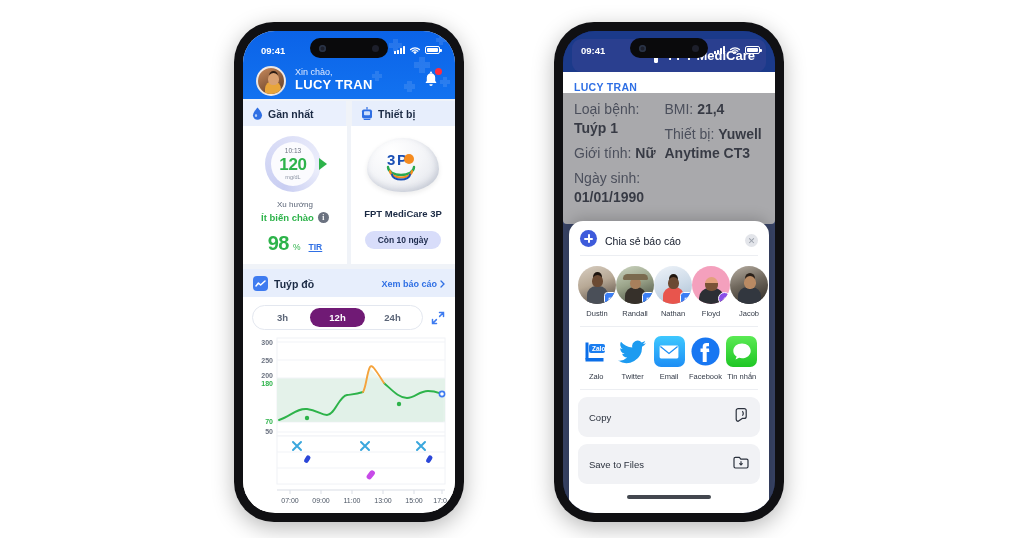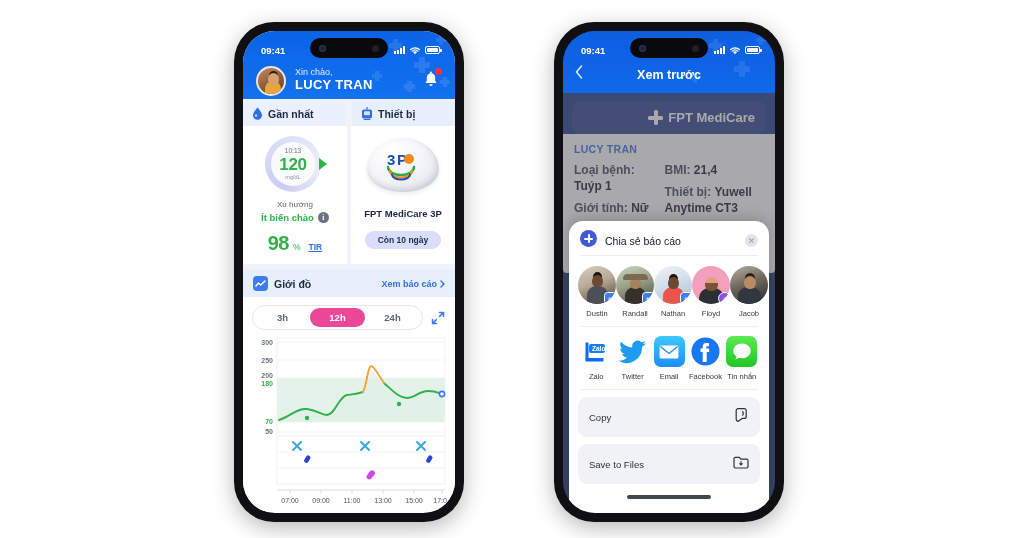--- a/index.html
+++ b/index.html
@@ -182,21 +182,21 @@
 
   .seg-row { display:flex; align-items:center; padding:8px 9px 4px; gap:7px; }
   .seg {
     flex:1; display:flex; align-items:flex-end;
     border:1px solid #e3e7ef; border-radius:13px; padding:2px; background:#fff;
   }
   .seg b {
     flex:1; text-align:center; font-size:9.5px; font-weight:bold;
     color:#5b6577; padding:4px 0; border-radius:11px;
   }
-  .seg b.on { background:#ec4899; color:#fff; }
+  .seg b.on { background:#701a75; color:#fff; }
   .expand { width:16px; height:16px; flex:0 0 auto; }
 
   .plot { position:relative; padding:2px 8px 0 8px; }
   .plot svg { display:block; width:100%; }
 
   
   .r-screen { background:#132a6b; }
   .r-hdr {
     position:relative; height:62px;
     background:linear-gradient(180deg,#0d5fe0 0%,#1068ea 100%);
@@ -223,21 +223,21 @@
   }
   .rep-brand .cross::before { left:5.5px; top:0; width:4px; height:15px; }
   .rep-brand .cross::after  { top:5.5px; left:0; height:4px; width:15px; }
   .rep-brand .bn { font-size:13px; font-weight:bold; color:#fff; }
 
   .pat { padding:9px 11px 12px; }
   .pat .nm { font-size:10.5px; font-weight:bold; color:#2f6fe4; letter-spacing:.3px; }
   .pat-grid { display:flex; margin-top:7px; }
   .pat-col { flex:1; }
   .pat-col.right { flex:1.1; }
-  .pat-row { font-size:12px; color:#3c4458; margin-bottom:6px; line-height:1.35;font-weight:bold; }
+  .pat-row { font-size:14px; color:#3c4458; margin-bottom:6px; line-height:1.35; }
   .pat-row b { color:#111827; }
 
   .dim-overlay {
     position:absolute; left:0; right:0; top:62px; bottom:0;
     background:rgba(90,90,95,.52);
     z-index:5;
   }
 
   .sheet {
     position:absolute; left:6px; right:6px; bottom:0;
@@ -407,21 +407,21 @@
       </div>
     </div>
 
     <div class="chart-panel">
       <div class="chart-hdr">
         <span class="ic">
           <svg width="11" height="8" viewBox="0 0 11 8">
             <path d="M1 6 L3.4 3 L5.6 5 L10 1" stroke="#fff" stroke-width="1.5" fill="none" stroke-linecap="round" stroke-linejoin="round"></path>
           </svg>
         </span>
-        <span class="ttl">Giới đồ</span>
+        <span class="ttl">Tuýp đồ</span>
         <span class="lnk">
           <span>Xem báo cáo</span>
           <svg width="5" height="8" viewBox="0 0 5 8">
             <path d="M1 1l3 3-3 3" stroke="#2f6fe4" stroke-width="1.3" fill="none" stroke-linecap="round"></path>
           </svg>
         </span>
       </div>
 
       <div class="seg-row">
         <div class="seg">
@@ -541,36 +541,20 @@
           </span>
         <svg width="12" height="9" viewBox="0 0 12 9">
           <path d="M6 8.3 L4 6.1 a3 3 0 0 1 4 0z" fill="#fff"></path>
           <path d="M1.6 3.5 a6.5 6.5 0 0 1 8.8 0" stroke="#fff" stroke-width="1.3" fill="none" stroke-linecap="round"></path>
           <path d="M3.1 5.2 a4.3 4.3 0 0 1 5.8 0" stroke="#fff" stroke-width="1.2" fill="none" stroke-linecap="round"></path>
         </svg>
         <span class="batt"></span>
       </span>
     </div>
 
-    <div class="r-hdr">
-      <svg class="hdr-deco" viewBox="0 0 212 62" preserveAspectRatio="none">
-        <g fill="#ffffff" opacity=".45">
-          <path d="M150 8h5v4h4v5h-4v4h-5v-4h-4v-5h4z"></path>
-          <path d="M176 30h6v5h5v6h-5v5h-6v-5h-5v-6h5z"></path>
-          <path d="M196 4h4v3h3v4h-3v3h-4v-3h-3v-4h3z"></path>
-          <path d="M130 42h4v3h3v4h-3v3h-4v-3h-3v-4h3z"></path>
-        </g>
-      </svg>
-      <span class="back">
-        <svg width="8" height="14" viewBox="0 0 8 14">
-          <path d="M6.5 1 L1.5 7 l5 6" stroke="#dbe6fb" stroke-width="1.6" fill="none" stroke-linecap="round" stroke-linejoin="round"></path>
-        </svg>
-      </span>
-      <span class="ttl">Xem trước</span>
-    </div>
 
     <div class="r-body">
       <div class="rep-card">
         <div class="rep-brand">
           <span class="cross"></span>
           <span class="bn">FPT MediCare</span>
         </div>
       </div>
 
       <div class="pat" style="background:#fff;border-radius:0 0 4px 4px;margin:0 -9px;padding-left:11px;padding-right:11px;">

